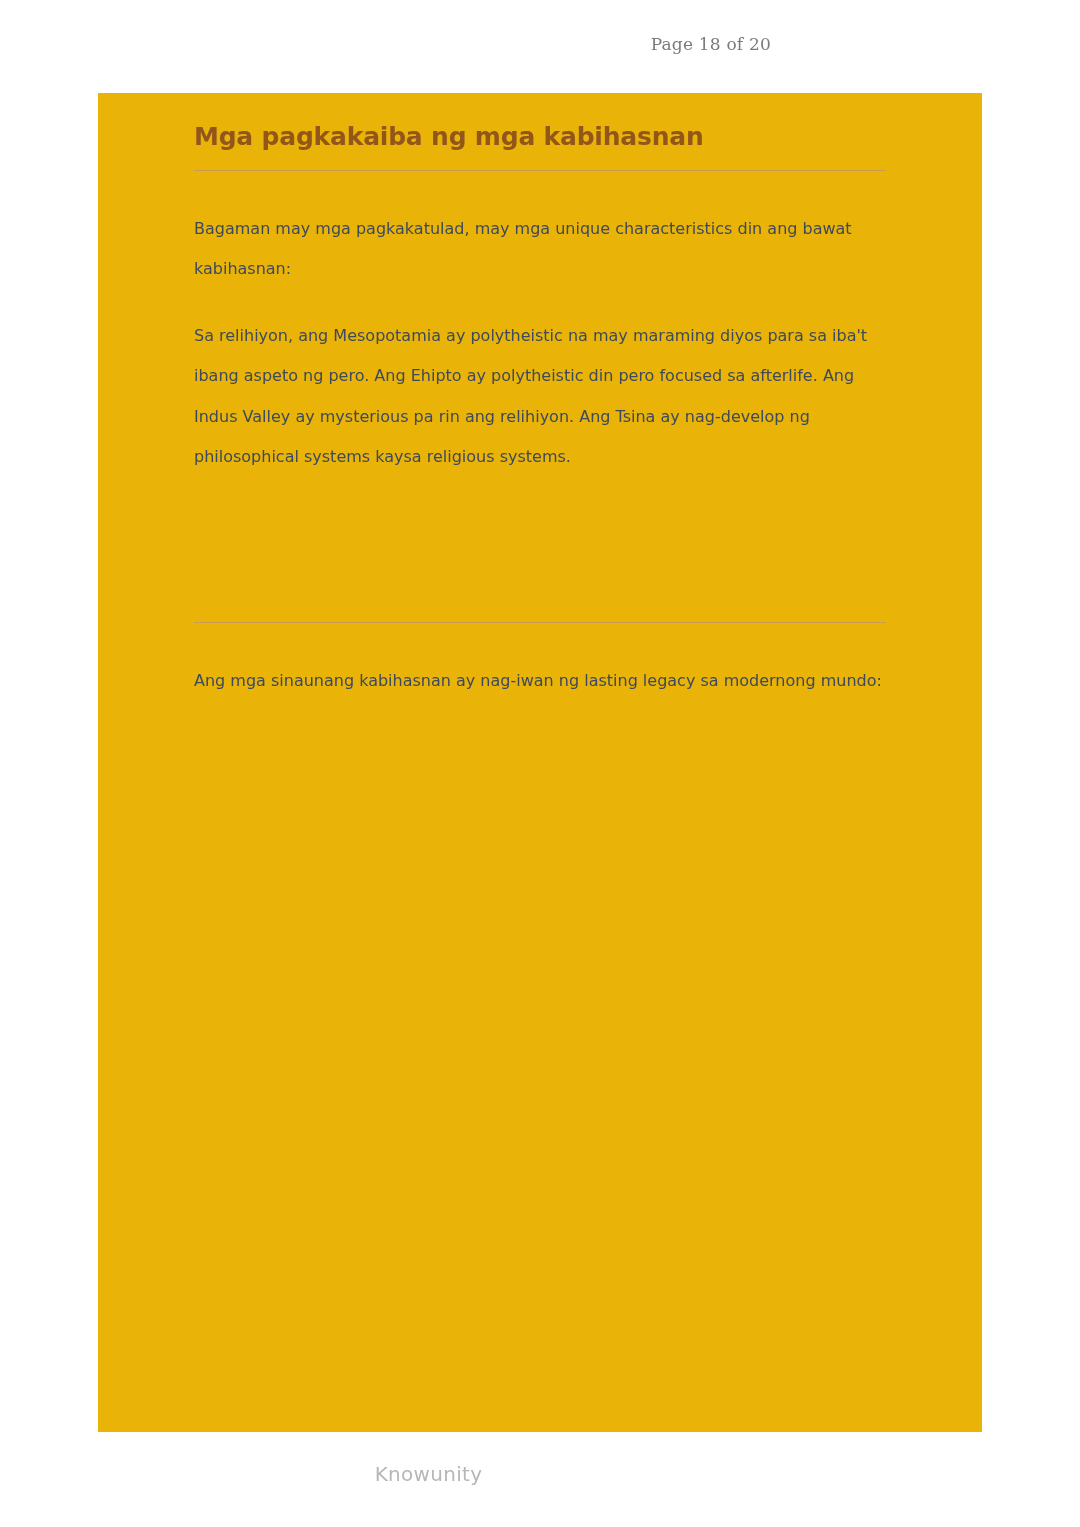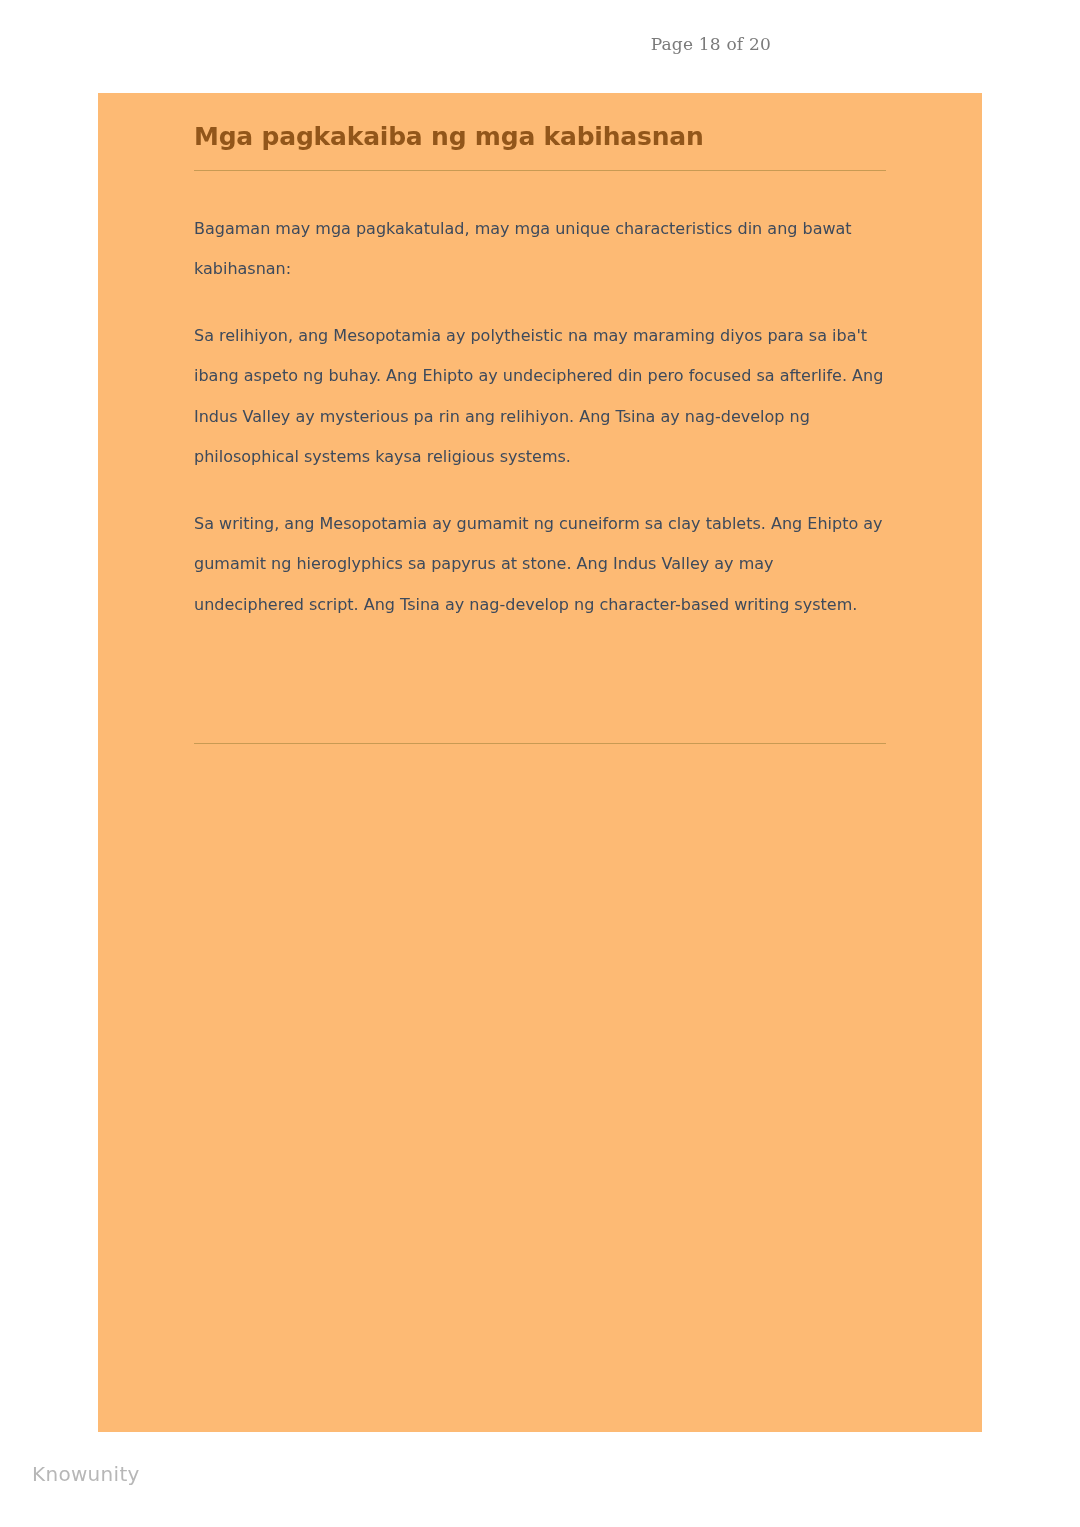--- a/index.html
+++ b/index.html
@@ -29,21 +29,21 @@
     font-size: 17px;
     color: #7b7b7b;
     letter-spacing: 0.2px;
   }
   .content-card {
     position: absolute;
     left: 98px;
     top: 93px;
     width: 884px;
     height: 1339px;
-    background: #fdba74;
+    background: #eab308;
     box-sizing: border-box;
     padding: 28px 0 0 0;
     overflow: hidden;
   }
   .inner {
     padding: 0 96px 0 96px;
   }
   h2.section-title {
     font-family: "DejaVu Sans", sans-serif;
     font-size: 25px;
@@ -68,58 +68,57 @@
     padding: 0;
   }
   .gap-after-rule { height: 38px; }
   .para-gap { height: 26px; }
   .section-gap { height: 50px; }
   .footer-brand {
     position: absolute;
     left: 0;
     right: 0;
     top: 1462px;
-    text-align: left;
+    text-align: center;
     font-family: "DejaVu Sans", sans-serif;
     font-size: 20px;
     color: #b7b7b7;
     letter-spacing: 0.3px;
-    margin-left: 32px;
   }
 </style>
 </head>
 <body>
 
 <div class="page">
 
   <div class="page-header">Page 18 of 20</div>
 
   <div class="content-card">
     <div class="inner">
 
       <h2 class="section-title">Mga pagkakaiba ng mga kabihasnan</h2>
       <div class="title-rule"></div>
       <div class="gap-after-rule"></div>
 
       <p class="body-text">Bagaman may mga pagkakatulad, may mga unique characteristics din ang bawat kabihasnan:</p>
       <div class="para-gap"></div>
 
-      <p class="body-text">Sa relihiyon, ang Mesopotamia ay polytheistic na may maraming diyos para sa iba't ibang aspeto ng buhay. Ang Ehipto ay undeciphered din pero focused sa afterlife. Ang Indus Valley ay mysterious pa rin ang relihiyon. Ang Tsina ay nag-develop ng philosophical systems kaysa religious systems.</p>
+      <p class="body-text">Sa relihiyon, ang Mesopotamia ay polytheistic na may maraming diyos para sa iba't ibang aspeto ng pero. Ang Ehipto ay polytheistic din pero focused sa afterlife. Ang Indus Valley ay mysterious pa rin ang relihiyon. Ang Tsina ay nag-develop ng philosophical systems kaysa religious systems.</p>
       <div class="para-gap"></div>
 
-      <p class="body-text">Sa writing, ang Mesopotamia ay gumamit ng cuneiform sa clay tablets. Ang Ehipto ay gumamit ng hieroglyphics sa papyrus at stone. Ang Indus Valley ay may undeciphered script. Ang Tsina ay nag-develop ng character-based writing system.</p>
       <div class="para-gap"></div>
 
       <div class="para-gap"></div>
 
 
       <div class="section-gap"></div>
 
       <div class="title-rule"></div>
       <div class="gap-after-rule"></div>
 
+      <p class="body-text">Ang mga sinaunang kabihasnan ay nag-iwan ng lasting legacy sa modernong mundo:</p>
 
     </div>
   </div>
 
   <div class="footer-brand">Knowunity</div>
 
 </div>
 
 </body></html>

